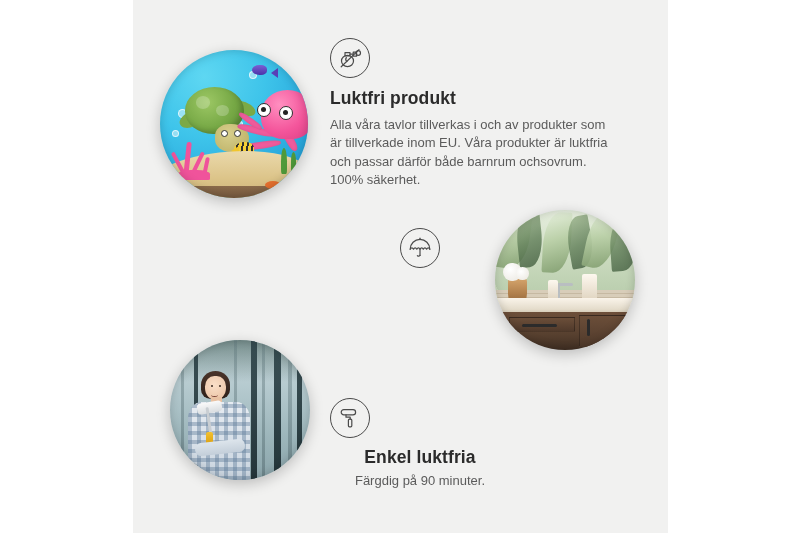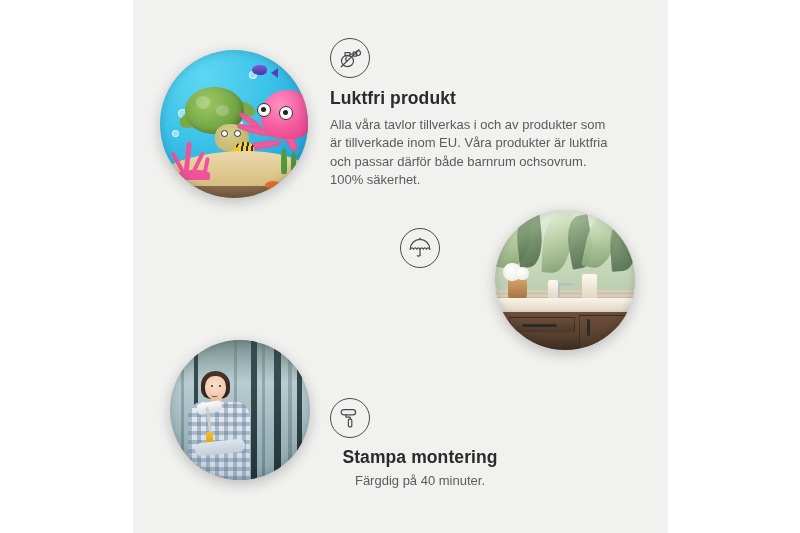--- a/index.html
+++ b/index.html
@@ -415,16 +415,16 @@
   </div>
 
   <div class="feature" id="feature-easy">
     <div class="icon-circle">
       <svg width="26" height="26" viewBox="0 0 26 26" fill="none" stroke="#4a4a4a" stroke-width="1.2" stroke-linecap="round" stroke-linejoin="round" aria-hidden="true">
         <rect x="4.2" y="4.6" width="14.4" height="5.2" rx="2.6"></rect>
         <path d="M9 9.8v2.4h4.2v2.0"></path>
         <rect x="11.4" y="14.2" width="3.4" height="7.6" rx="1"></rect>
       </svg>
     </div>
-    <h3>Stampa montering</h3>
-    <p>Färgdig på 40 minuter.</p>
+    <h3>Enkel luktfria</h3>
+    <p>Färgdig på 90 minuter.</p>
   </div>
 </div>
 
 </body></html>

